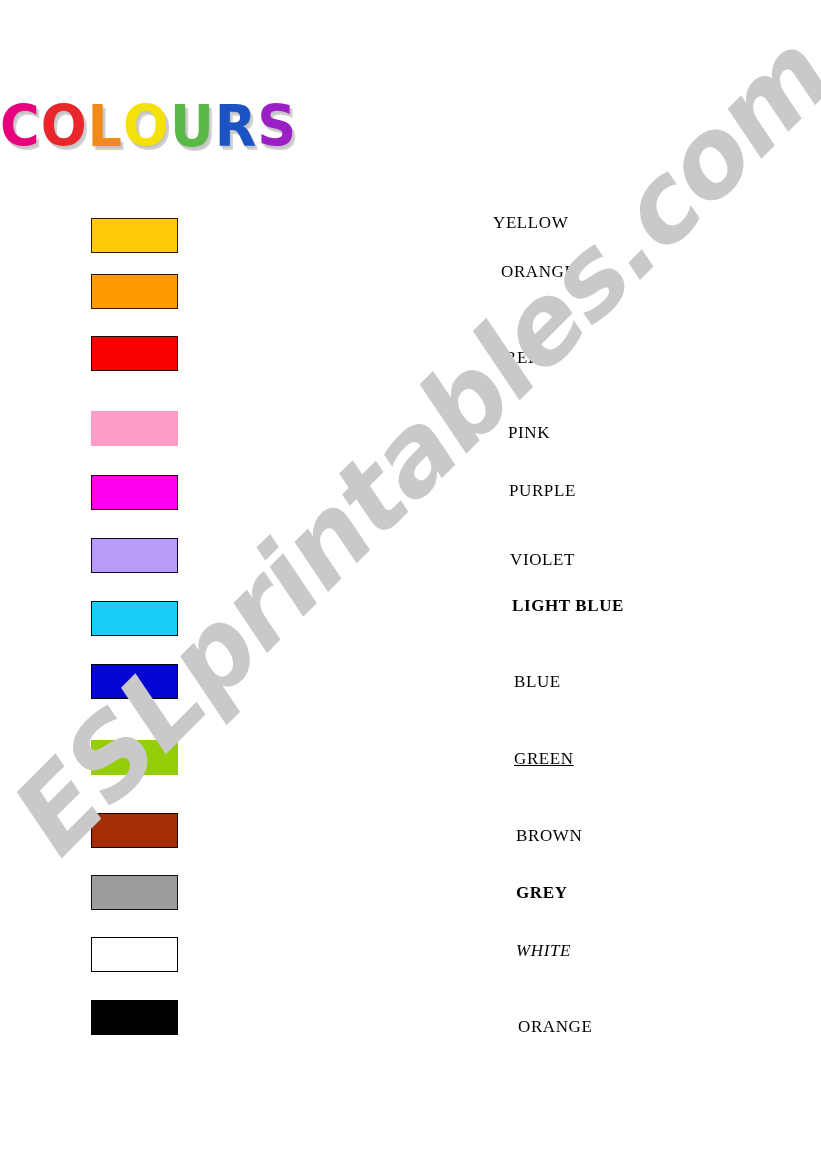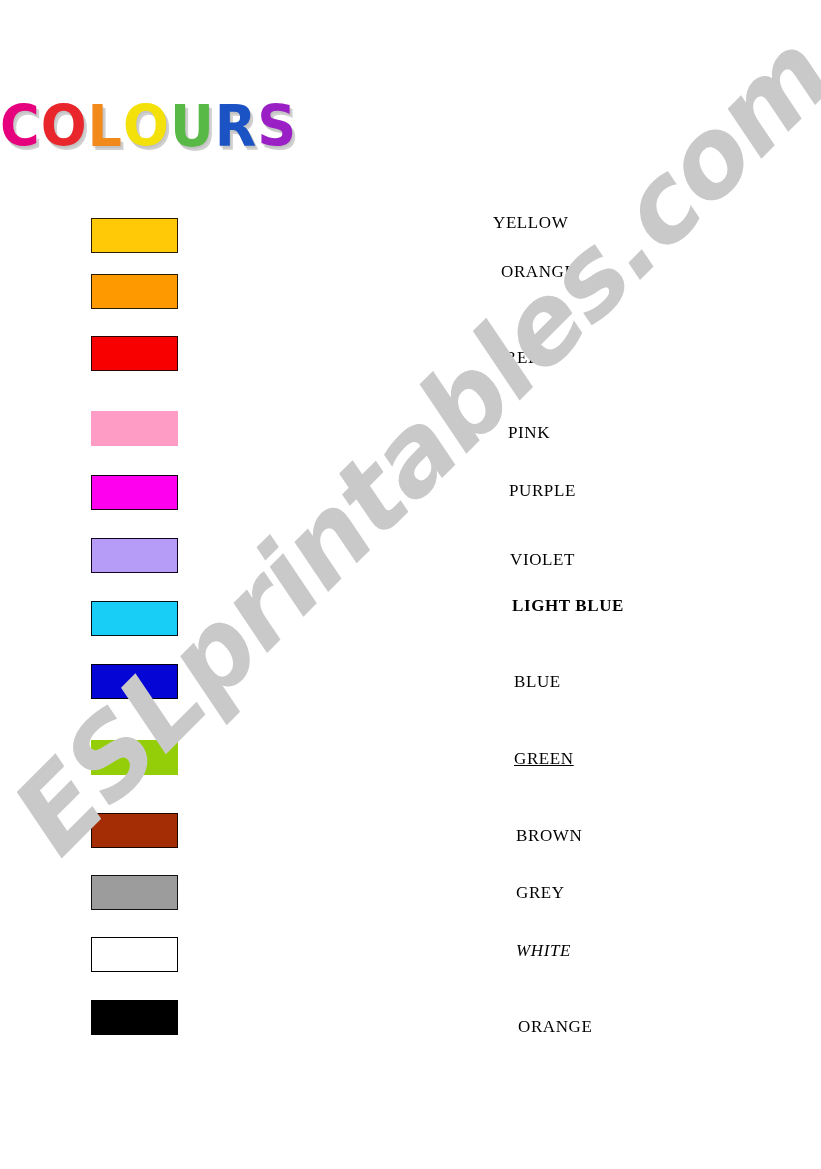--- a/index.html
+++ b/index.html
@@ -141,21 +141,21 @@
       <div class="row">
         <div class="swatch" style="top: 740px; background: rgb(148, 206, 8); border: none;"></div>
         <div class="label" style="left: 514px; top: 749px; text-decoration: underline;">GREEN</div>
       </div>
       <div class="row">
         <div class="swatch" style="top: 813px; background: rgb(165, 45, 5); border: 1.5px solid rgb(26, 7, 0);"></div>
         <div class="label" style="left: 516px; top: 826px;">BROWN</div>
       </div>
       <div class="row">
         <div class="swatch" style="top: 875px; background: rgb(156, 156, 156); border: 1.5px solid rgb(17, 17, 17);"></div>
-        <div class="label" style="left: 516px; top: 883px;">GREY</div>
+        <div class="label" style="left: 516px; top: 883px; font-weight: bold;">GREY</div>
       </div>
       <div class="row">
         <div class="swatch" style="top: 937px; background: rgb(255, 255, 255); border: 1.5px solid rgb(0, 0, 0);"></div>
         <div class="label" style="left: 516px; top: 941px; font-style: italic;">WHITE</div>
       </div>
       <div class="row">
         <div class="swatch" style="top: 1000px; background: rgb(0, 0, 0); border: 1.5px solid rgb(0, 0, 0);"></div>
         <div class="label" style="left: 518px; top: 1017px;">ORANGE</div>
       </div>
     </div>

